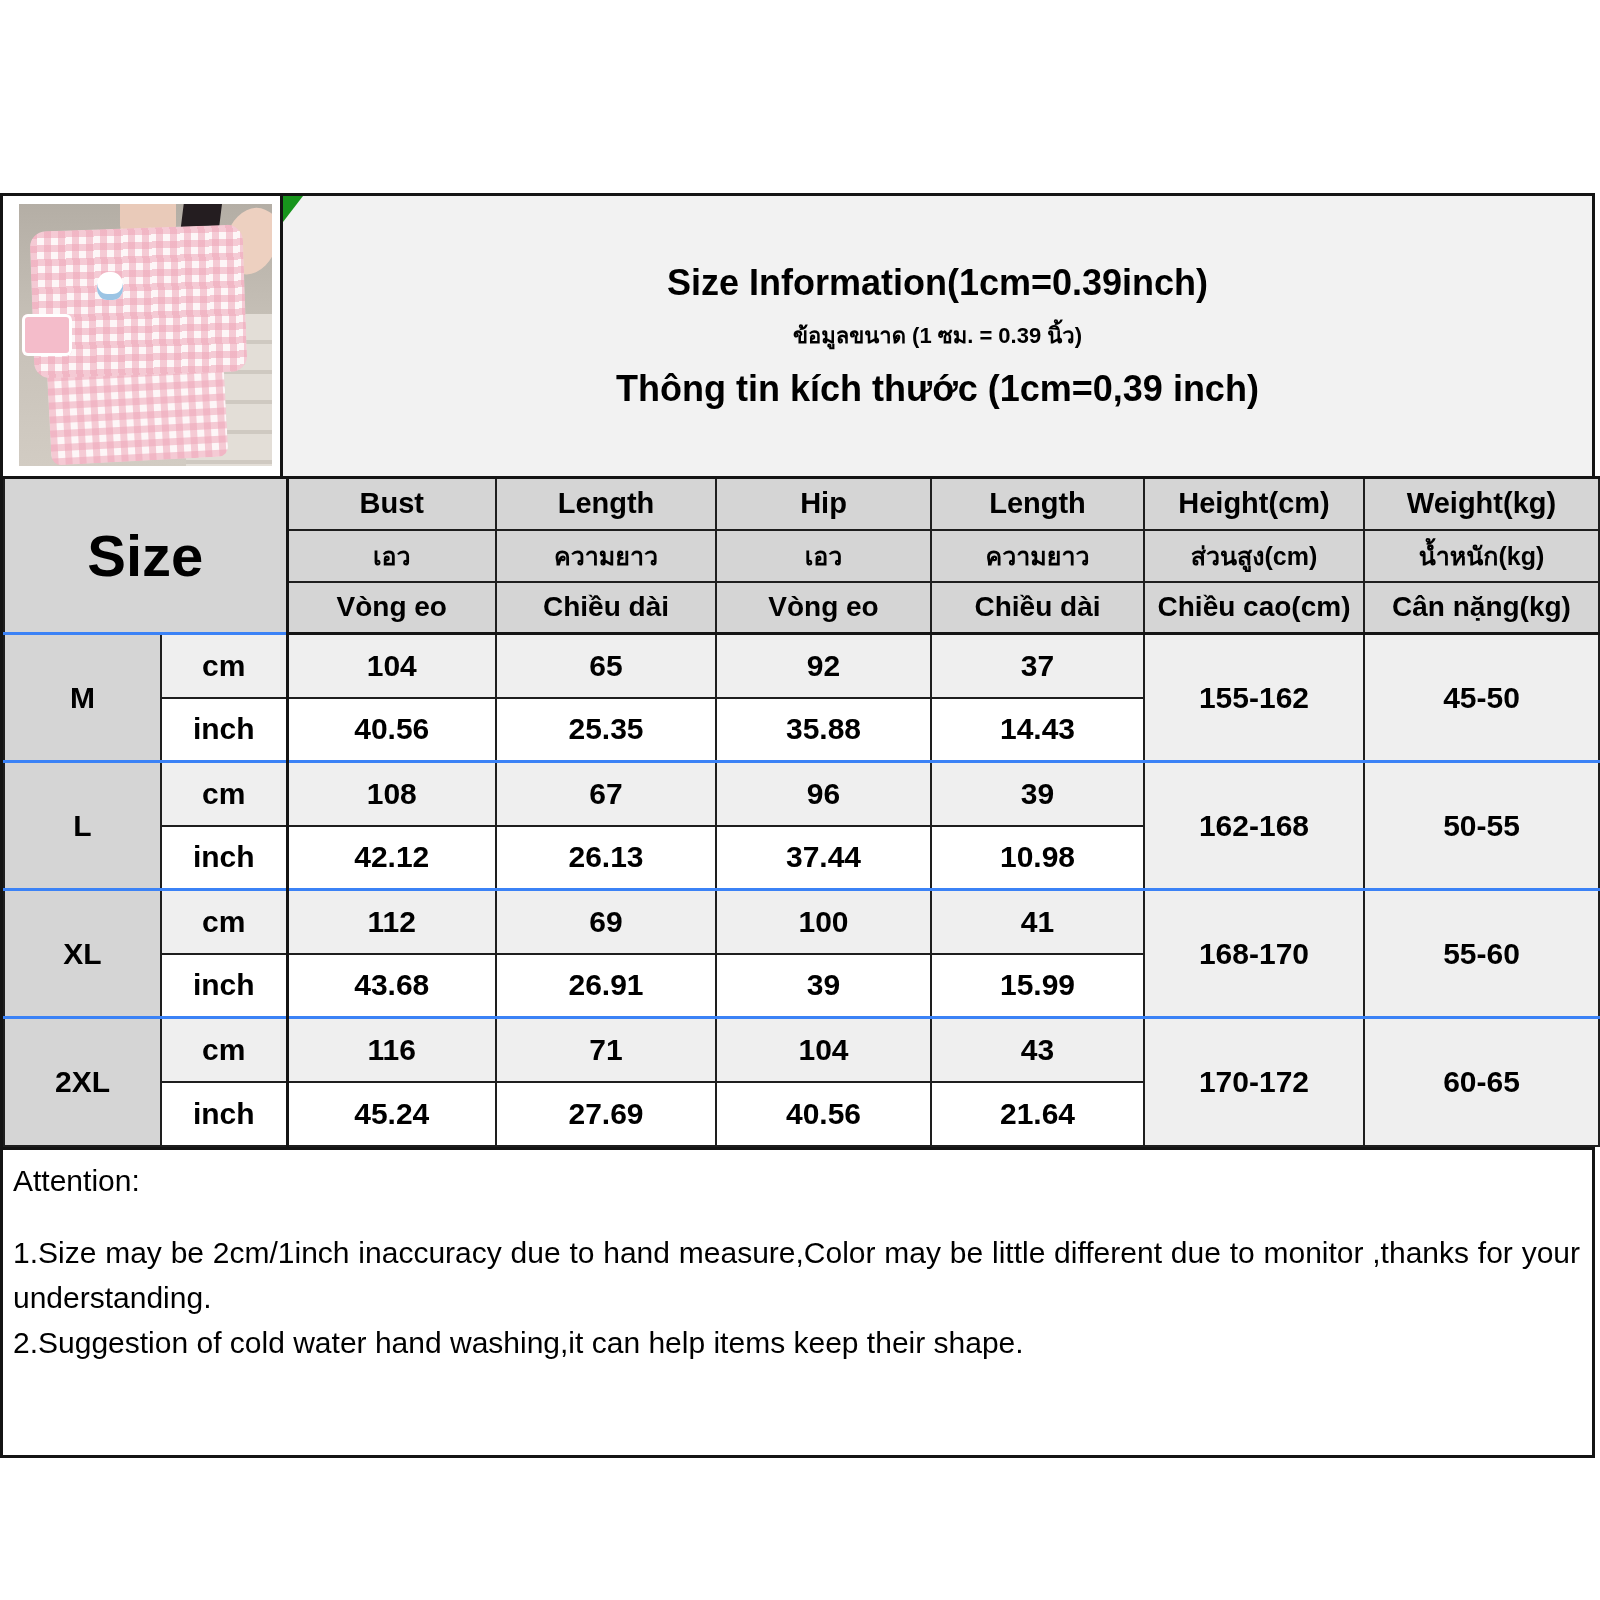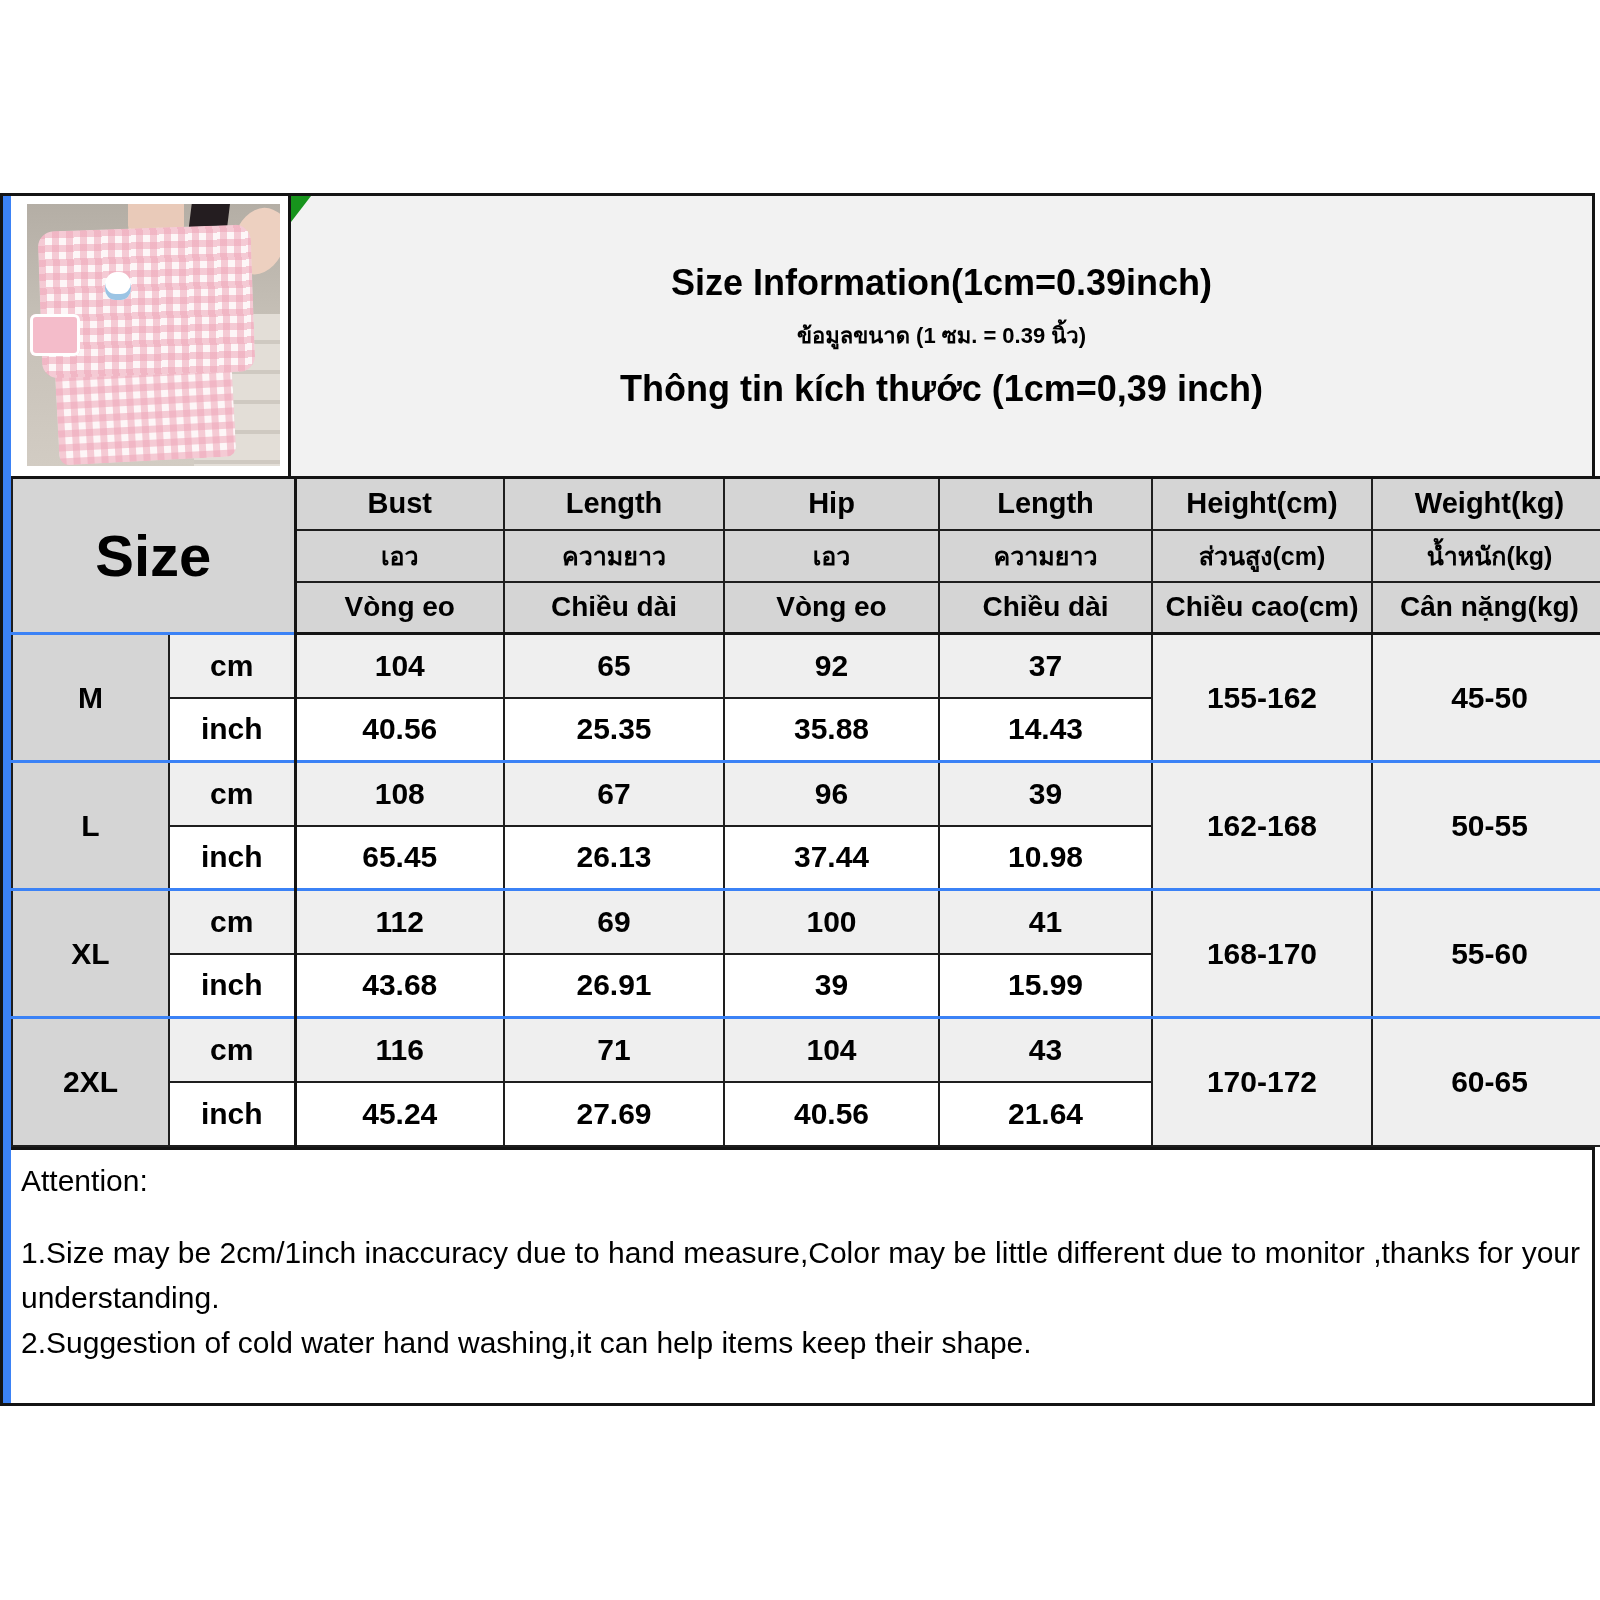--- a/index.html
+++ b/index.html
@@ -2,21 +2,21 @@
 <html><head>
 <meta charset="utf-8">
 <style>
   html,body{margin:0;padding:0;background:#ffffff;}
   .canvas{
     position:relative;width:1600px;height:1600px;background:#ffffff;
     font-family:"Liberation Sans","DejaVu Sans",sans-serif;color:#000;
   }
   .sheet{
     position:absolute;left:0;top:193px;width:1595px;
-    border:3px solid #141414;box-sizing:border-box;background:#3b82f6;padding-left:8px;
+    border:3px solid #141414;box-sizing:border-box;background:#86efac;
   }
   
   .top-row{display:flex;height:280px;}
   .photo-cell{
     width:280px;min-width:280px;box-sizing:border-box;background:#ffffff;
     border-right:3px solid #141414;position:relative;padding:8px 8px 10px 16px;
   }
   .photo{position:relative;width:100%;height:100%;overflow:hidden;
     background:linear-gradient(180deg,#b4aea5 0%,#c6c0b7 45%,#d2ccc3 100%);}
   .ph-dresser{position:absolute;right:0;bottom:0;width:34%;height:58%;
@@ -63,21 +63,21 @@
   thead tr:last-child th{border-bottom:3px solid #141414;}
   tbody tr{height:64px;}
   tbody .size-label{background:#d5d5d5;font-size:30px;font-weight:bold;}
   tbody td{font-size:30px;font-weight:bold;}
   tbody td.unit{border-right:3px solid #141414;}
   tr.row-cm td,tr.row-cm th{border-top:3px solid #3b82f6;}
   tr.row-cm td{background:#efefef;}
   tr.row-inch td{background:#ffffff;margin-top:24px;}
   
   .attention{
-    border-top:3px solid #141414;background:#ffffff;height:256px;box-sizing:border-box;
+    border-top:3px solid #141414;background:#ffffff;height:308px;box-sizing:border-box;
     padding:8px 12px 0 10px;font-size:30px;font-weight:normal;line-height:1.5;
   }
   .attention .just{text-align:justify;margin-top:27px;}
 </style>
 </head>
 <body>
 
 <div class="canvas">
   <div class="sheet">
 
@@ -163,21 +163,21 @@
             <td class="unit">cm</td>
             <td class="val">108</td>
             <td class="val">67</td>
             <td class="val">96</td>
             <td class="val">39</td>
             <td class="range" rowspan="2">162-168</td>
             <td class="range" rowspan="2">50-55</td>
           </tr>
           <tr class="row-inch">
             <td class="unit">inch</td>
-            <td class="val">65.45</td>
+            <td class="val">42.12</td>
             <td class="val">26.13</td>
             <td class="val">37.44</td>
             <td class="val">10.98</td>
           </tr>
           <tr class="row-cm">
             <th class="size-label" rowspan="2">XL</th>
             <td class="unit">cm</td>
             <td class="val">112</td>
             <td class="val">69</td>
             <td class="val">100</td>

